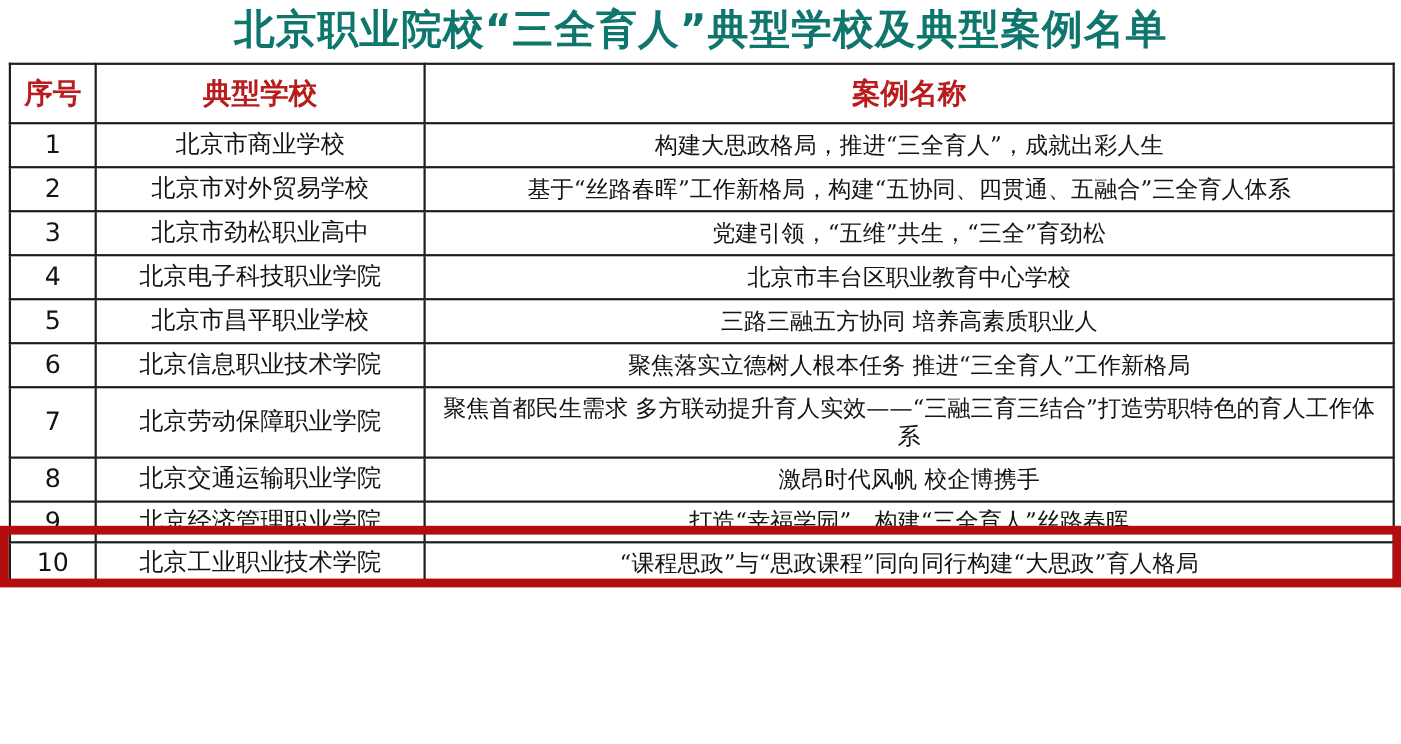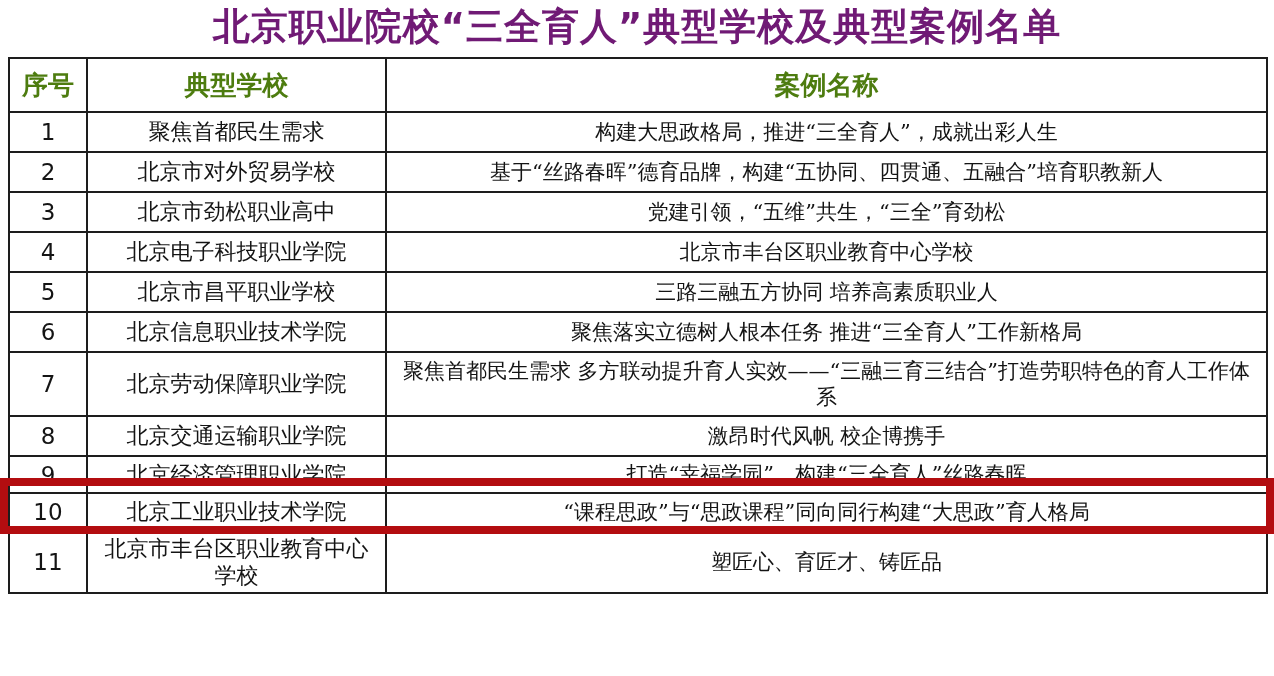--- a/index.html
+++ b/index.html
@@ -15,21 +15,21 @@
   .doc-title {
     position: absolute;
     top: 2px;
     left: 0;
     width: 100%;
     text-align: center;
     font-size: 37px;
     font-weight: bold;
     letter-spacing: 1px;
     font-family: "DejaVu Sans", sans-serif;
-    color: #701a75;
+    color: #0f766e;
     white-space: nowrap;
   }
   table.schools {
     position: absolute;
     top: 57px;
     left: 8px;
     width: 1258px;
     border-collapse: collapse;
     table-layout: fixed;
   }
@@ -37,21 +37,21 @@
     border: 2px solid #1d1d1d;
     text-align: center;
     vertical-align: middle;
     padding: 1px 10px;
     overflow: hidden;
   }
   table.schools th {
     font-size: 26px;
     font-weight: bold;
     font-family: "DejaVu Sans", sans-serif;
-    color: #4d7c0f;
+    color: #b91c1c;
   }
   td.no-cell {
     font-size: 23px;
     font-family: "DejaVu Sans", sans-serif;
   }
   td.school-cell, td.case-cell {
     font-size: 22px;
     font-family: "DejaVu Serif", serif;
     line-height: 1.25;
   }
@@ -88,27 +88,27 @@
       <col style="width:881px">
     </colgroup>
     <tbody>
         <tr class="h-head">
       <th>序号</th>
       <th>典型学校</th>
       <th>案例名称</th>
     </tr>
     <tr class="h-40">
       <td class="no-cell">1</td>
-      <td class="school-cell">聚焦首都民生需求</td>
+      <td class="school-cell">北京市商业学校</td>
       <td class="case-cell">构建大思政格局，推进“三全育人”，成就出彩人生</td>
     </tr>
     <tr class="h-40">
       <td class="no-cell">2</td>
       <td class="school-cell">北京市对外贸易学校</td>
-      <td class="case-cell">基于“丝路春晖”德育品牌，构建“五协同、四贯通、五融合”培育职教新人</td>
+      <td class="case-cell">基于“丝路春晖”工作新格局，构建“五协同、四贯通、五融合”三全育人体系</td>
     </tr>
     <tr class="h-40">
       <td class="no-cell">3</td>
       <td class="school-cell">北京市劲松职业高中</td>
       <td class="case-cell">党建引领，“五维”共生，“三全”育劲松</td>
     </tr>
     <tr class="h-40">
       <td class="no-cell">4</td>
       <td class="school-cell">北京电子科技职业学院</td>
       <td class="case-cell">北京市丰台区职业教育中心学校</td>
@@ -136,23 +136,18 @@
     <tr class="h-37">
       <td class="no-cell">9</td>
       <td class="school-cell">北京经济管理职业学院</td>
       <td class="case-cell">打造“幸福学园”，构建“三全育人”丝路春晖</td>
     </tr>
     <tr class="h-38">
       <td class="no-cell">10</td>
       <td class="school-cell">北京工业职业技术学院</td>
       <td class="case-cell">“课程思政”与“思政课程”同向同行构建“大思政”育人格局</td>
     </tr>
-    <tr class="h-62">
-      <td class="no-cell">11</td>
-      <td class="school-cell">北京市丰台区职业教育中心学校</td>
-      <td class="case-cell">塑匠心、育匠才、铸匠品</td>
-    </tr>
   </tbody>
     </table>
 
   <div class="highlight-box" style="border-color: rgb(179, 13, 16);"></div>
 
 </div>
 
 </body></html>

